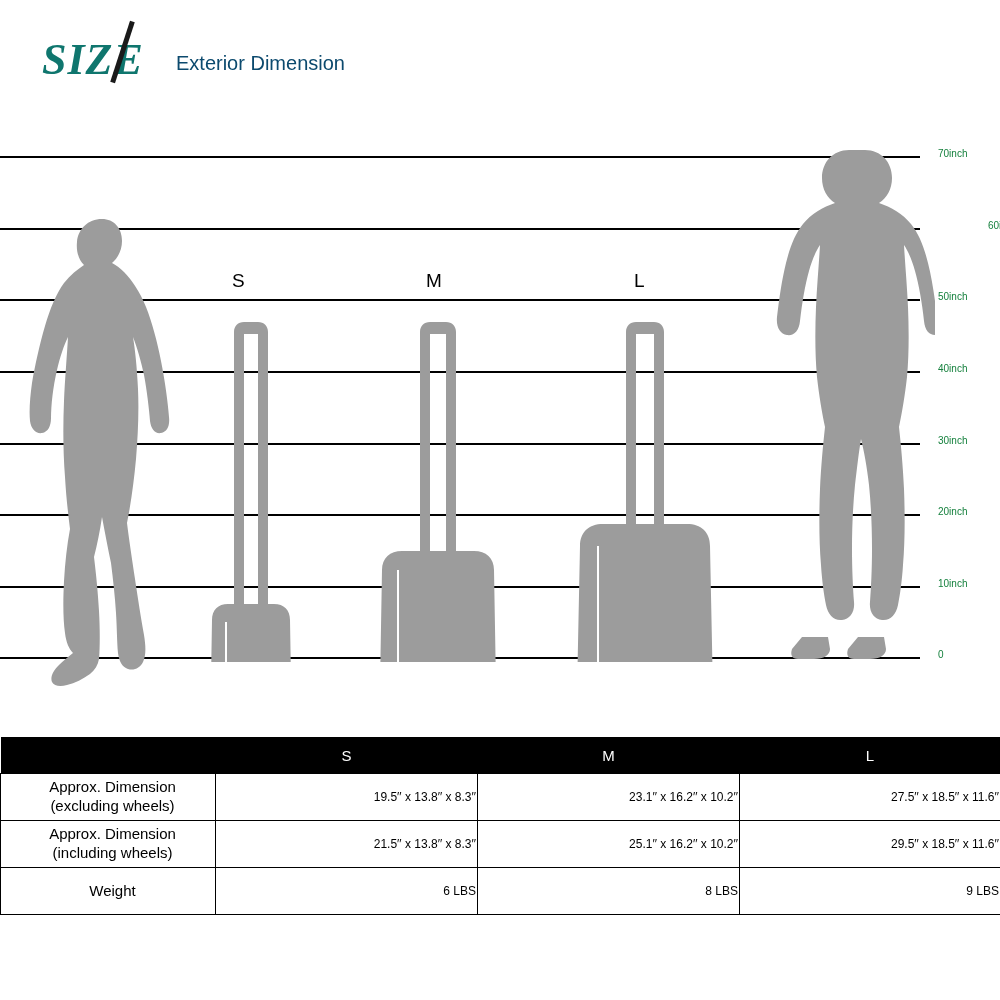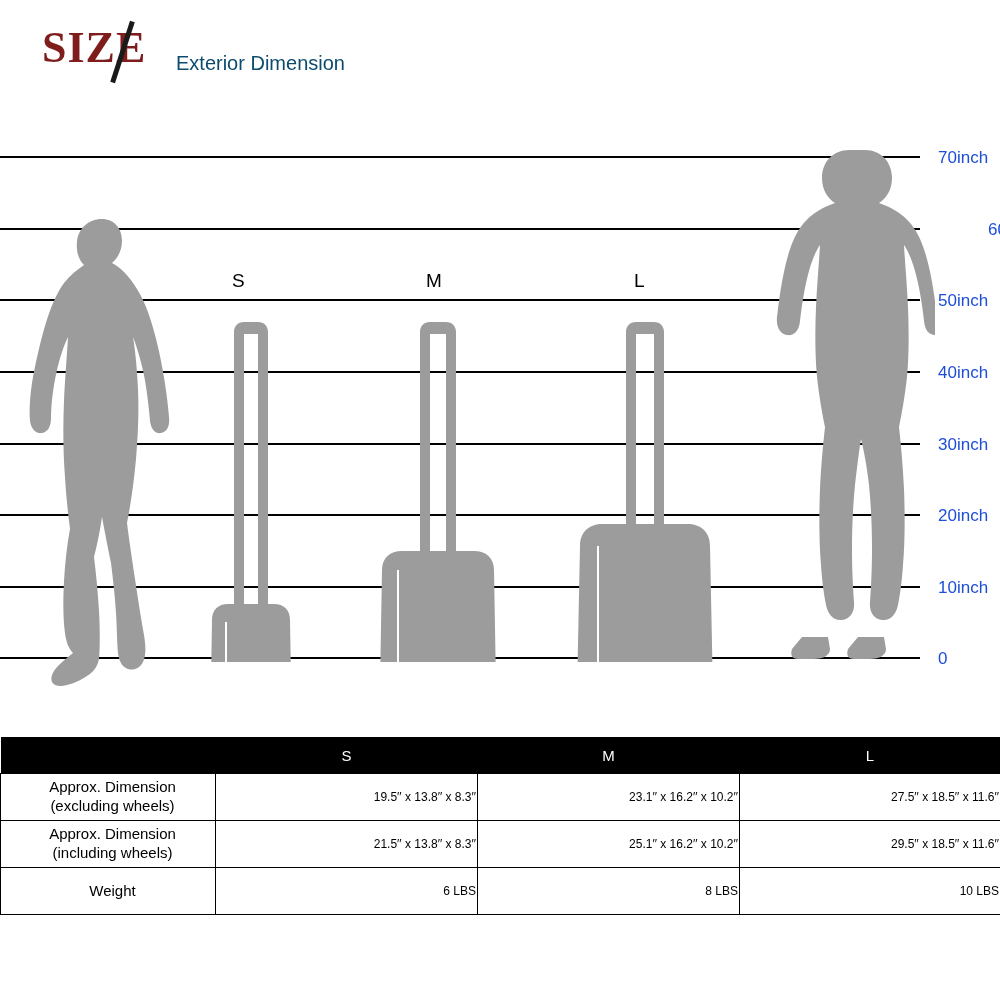--- a/index.html
+++ b/index.html
@@ -17,26 +17,27 @@
   }
 
   
   #header {
     position: absolute;
     left: 0; top: 0;
     width: 1000px; height: 110px;
   }
   #size-word {
     position: absolute;
-    left: 42px; top: 22px;
+    left: 42px; top: 34px;
     font-family: "Liberation Serif", serif;
+    font-style: italic;
     font-weight: bold;
     font-size: 44px;
     letter-spacing: 1px;
-    color: #7f1d1d;
+    color: #0f766e;
   }
   #size-slash {
     position: absolute;
     left: 120px; top: 20px;
     width: 5px; height: 64px;
     background: #1a1a1a;
     transform: rotate(18deg);
     transform-origin: center;
   }
   #header-sub {
@@ -54,22 +55,22 @@
     width: 1000px; height: 625px;
   }
   .grid-line {
     position: absolute;
     left: 0;
     height: 2px;
     background: #000000;
   }
   .tick-label {
     position: absolute;
-    font-size: 17px;
-    color: #1d4ed8;
+    font-size: 10px;
+    color: #15803d;
     line-height: 1;
   }
   .bag-label {
     position: absolute;
     font-size: 19px;
     color: #000000;
   }
 
   .silhouette {
     position: absolute;
@@ -261,17 +262,17 @@
           <span>(including wheels)</span>
         </td>
         <td>21.5′′ x 13.8′′ x 8.3′′</td>
         <td>25.1′′ x 16.2′′ x 10.2′′</td>
         <td>29.5′′ x 18.5′′ x 11.6′′</td>
       </tr>
       <tr>
         <td class="rowhead">Weight</td>
         <td>6 LBS</td>
         <td>8 LBS</td>
-        <td>10 LBS</td>
+        <td>9 LBS</td>
       </tr>
     </tbody>
   </table>
 </div>
 
 </body></html>

